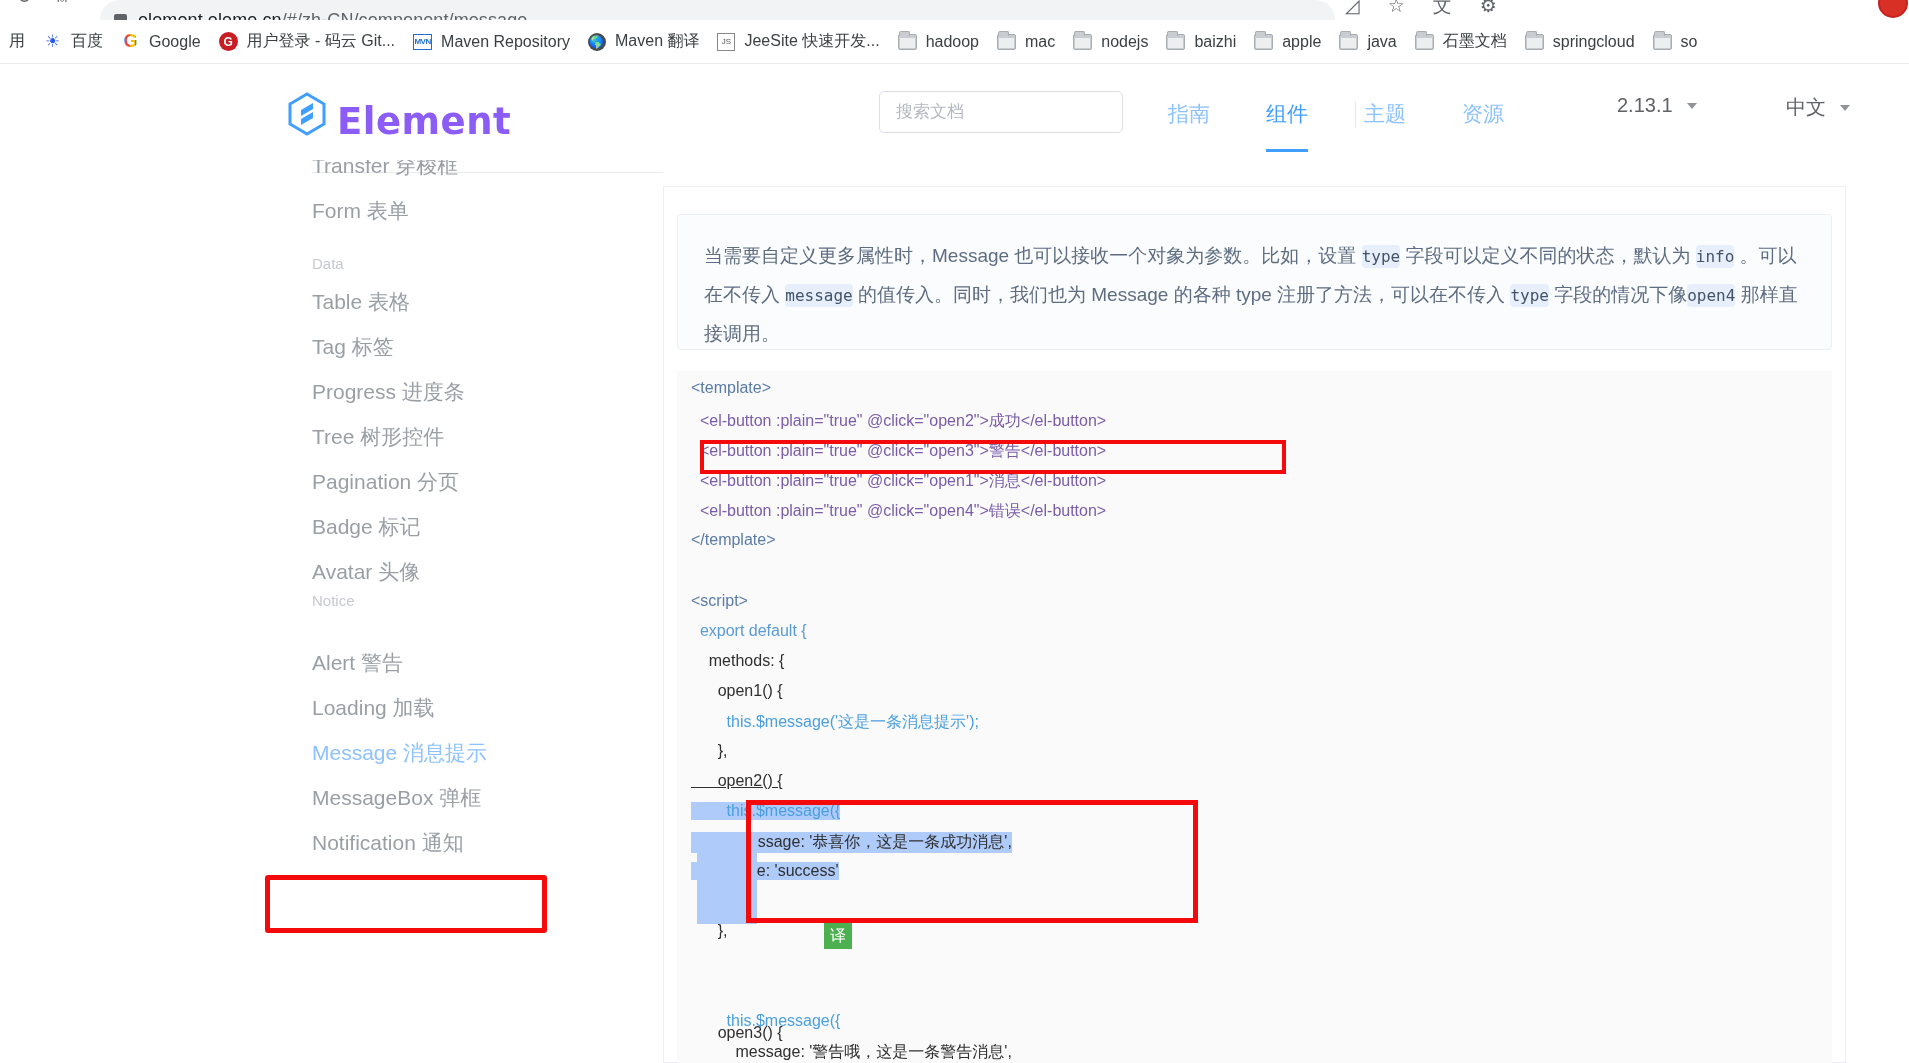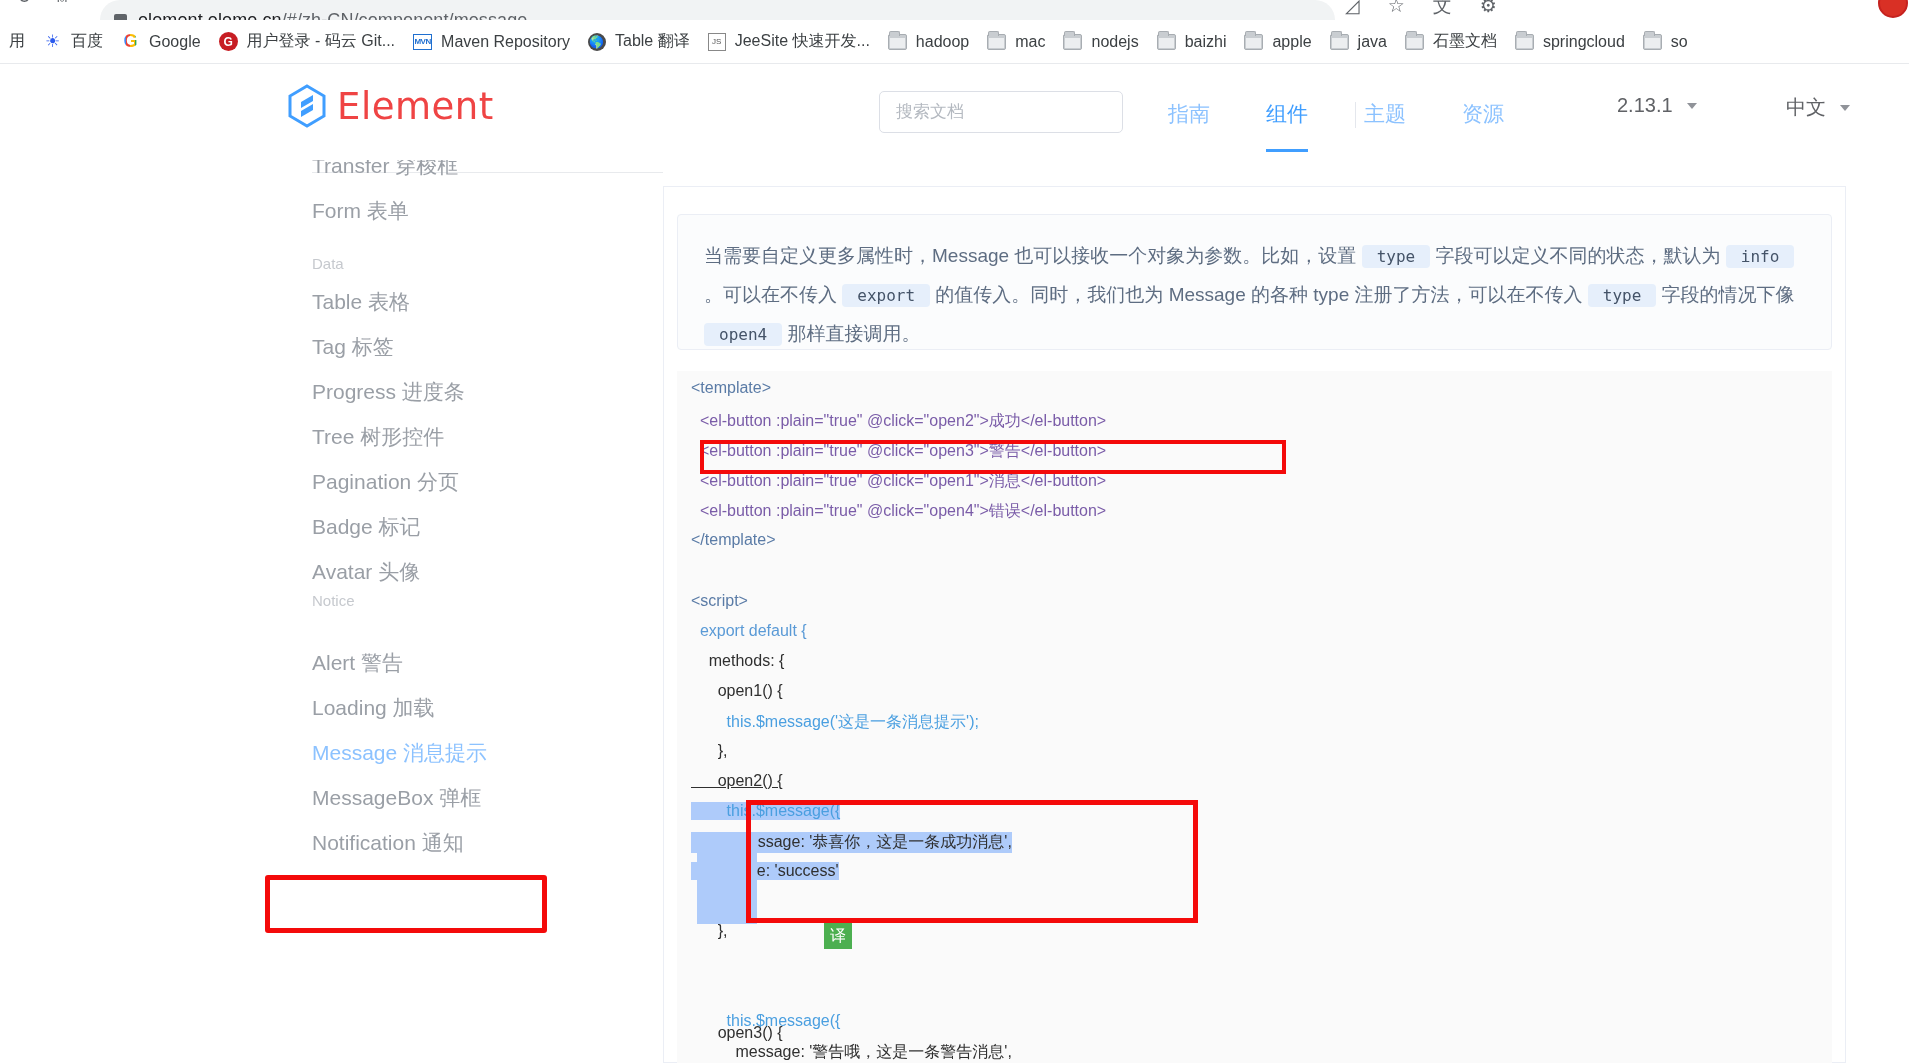--- a/index.html
+++ b/index.html
@@ -114,22 +114,22 @@
   #site-header {
     position: absolute; top: 64px; left: 0; width: 1909px; height: 96px;
     background: #ffffff;
   }
   #logo {
     position: absolute; left: 287px; top: 20px;
     display: flex; align-items: center; gap: 10px;
   }
   #logo .logo-mark { width: 40px; height: 44px; flex: none; }
   #logo .logo-text {
-    font-size: 37px; color: #ef4444; font-weight: 400;
-    letter-spacing: .5px; font-family: "DejaVu Sans", sans-serif;
+    font-size: 37px; color: #8b5cf6; font-weight: 700;
+    letter-spacing: .5px; font-family: "DejaVu Sans", sans-serif; margin-top: 16px;
   }
   #search-box {
     position: absolute; left: 879px; top: 27px;
     width: 244px; height: 42px;
     border: 1px solid #dcdfe6; border-radius: 5px;
     display: flex; align-items: center; padding: 0 16px;
     background: #fff;
   }
   #search-box input {
     border: none; outline: none; width: 100%;
@@ -211,21 +211,21 @@
     width: 1155px; height: 136px;
     background: #fbfcfd; border: 1px solid #ebeef5; border-radius: 4px;
     padding: 22px 26px;
   }
   #desc-box p {
     font-size: 19px; line-height: 38px; color: #5e6d82;
     font-family: "Liberation Sans", sans-serif;
   }
   code.inline {
     background: #e6effb; color: #445368;
-    padding: 2px 15px; border-radius: 4px;
+    padding: 2px 0; border-radius: 4px;
     font-family: "DejaVu Sans Mono", monospace; font-size: 16px;
   }
 
   
   #code-block {
     position: absolute; left: 13px; top: 184px;
     width: 1155px; height: 700px;
     background: #fafafa;
     padding: 22px 0 0 14px;
     overflow: hidden;
@@ -303,21 +303,21 @@
     <div class="bm">
       <span class="gitee-ico">G</span>
       <span class="bm-label">用户登录 - 码云 Git...</span>
     </div>
     <div class="bm">
       <span class="mvn-ico">MVN</span>
       <span class="bm-label">Maven Repository</span>
     </div>
     <div class="bm">
       <span class="globe-ico">🌎</span>
-      <span class="bm-label">Table 翻译</span>
+      <span class="bm-label">Maven 翻译</span>
     </div>
     <div class="bm">
       <span class="jeesite-ico">JS</span>
       <span class="bm-label">JeeSite 快速开发...</span>
     </div>
     <div class="bm">
       <span class="folder-ico"></span>
       <span class="bm-label">hadoop</span>
     </div>
     <div class="bm">
@@ -407,21 +407,21 @@
   <div class="side-item active" style="top:579px;">Message 消息提示</div>
   <div class="side-item" style="top:624px;">MessageBox 弹框</div>
   <div class="side-item" style="top:669px;">Notification 通知</div>
 </div>
 <div id="message-highlight"></div>
 
 <div id="content">
   <div id="content-card">
 
     <div id="desc-box">
-      <p><span>当需要自定义更多属性时，Message 也可以接收一个对象为参数。比如，设置 </span><code class="inline">type</code><span> 字段可以定义不同的状态，默认为 </span><code class="inline">info</code><span> 。</span><span>可以在不传入 </span><code class="inline">export</code><span> 的值传入。同时，我们也为 Message 的各种 type 注册了方法，可以在不传入 </span><code class="inline">type</code><span> 字段的情况下像</span><code class="inline">open4</code><span> 那样直接调用。</span></p>
+      <p><span>当需要自定义更多属性时，Message 也可以接收一个对象为参数。比如，设置 </span><code class="inline">type</code><span> 字段可以定义不同的状态，默认为 </span><code class="inline">info</code><span> 。</span><span>可以在不传入 </span><code class="inline">message</code><span> 的值传入。同时，我们也为 Message 的各种 type 注册了方法，可以在不传入 </span><code class="inline">type</code><span> 字段的情况下像</span><code class="inline">open4</code><span> 那样直接调用。</span></p>
     </div>
 
     <div id="code-block">
       <div class="code-line tok-tag" style="top:8px;">&lt;template&gt;</div>
       <div class="code-line tok-name" style="top:40px;">  &lt;el-button :plain="true" @click="open2"&gt;成功&lt;/el-button&gt;</div>
       <div class="code-line tok-name" style="top:70px;">  &lt;el-button :plain="true" @click="open3"&gt;警告&lt;/el-button&gt;</div>
       <div class="code-line tok-name" style="top:100px;">  &lt;el-button :plain="true" @click="open1"&gt;消息&lt;/el-button&gt;</div>
       <div class="code-line tok-name" style="top:130px;">  &lt;el-button :plain="true" @click="open4"&gt;错误&lt;/el-button&gt;</div>
       <div class="code-line tok-tag" style="top:160px;">&lt;/template&gt;</div>
 

